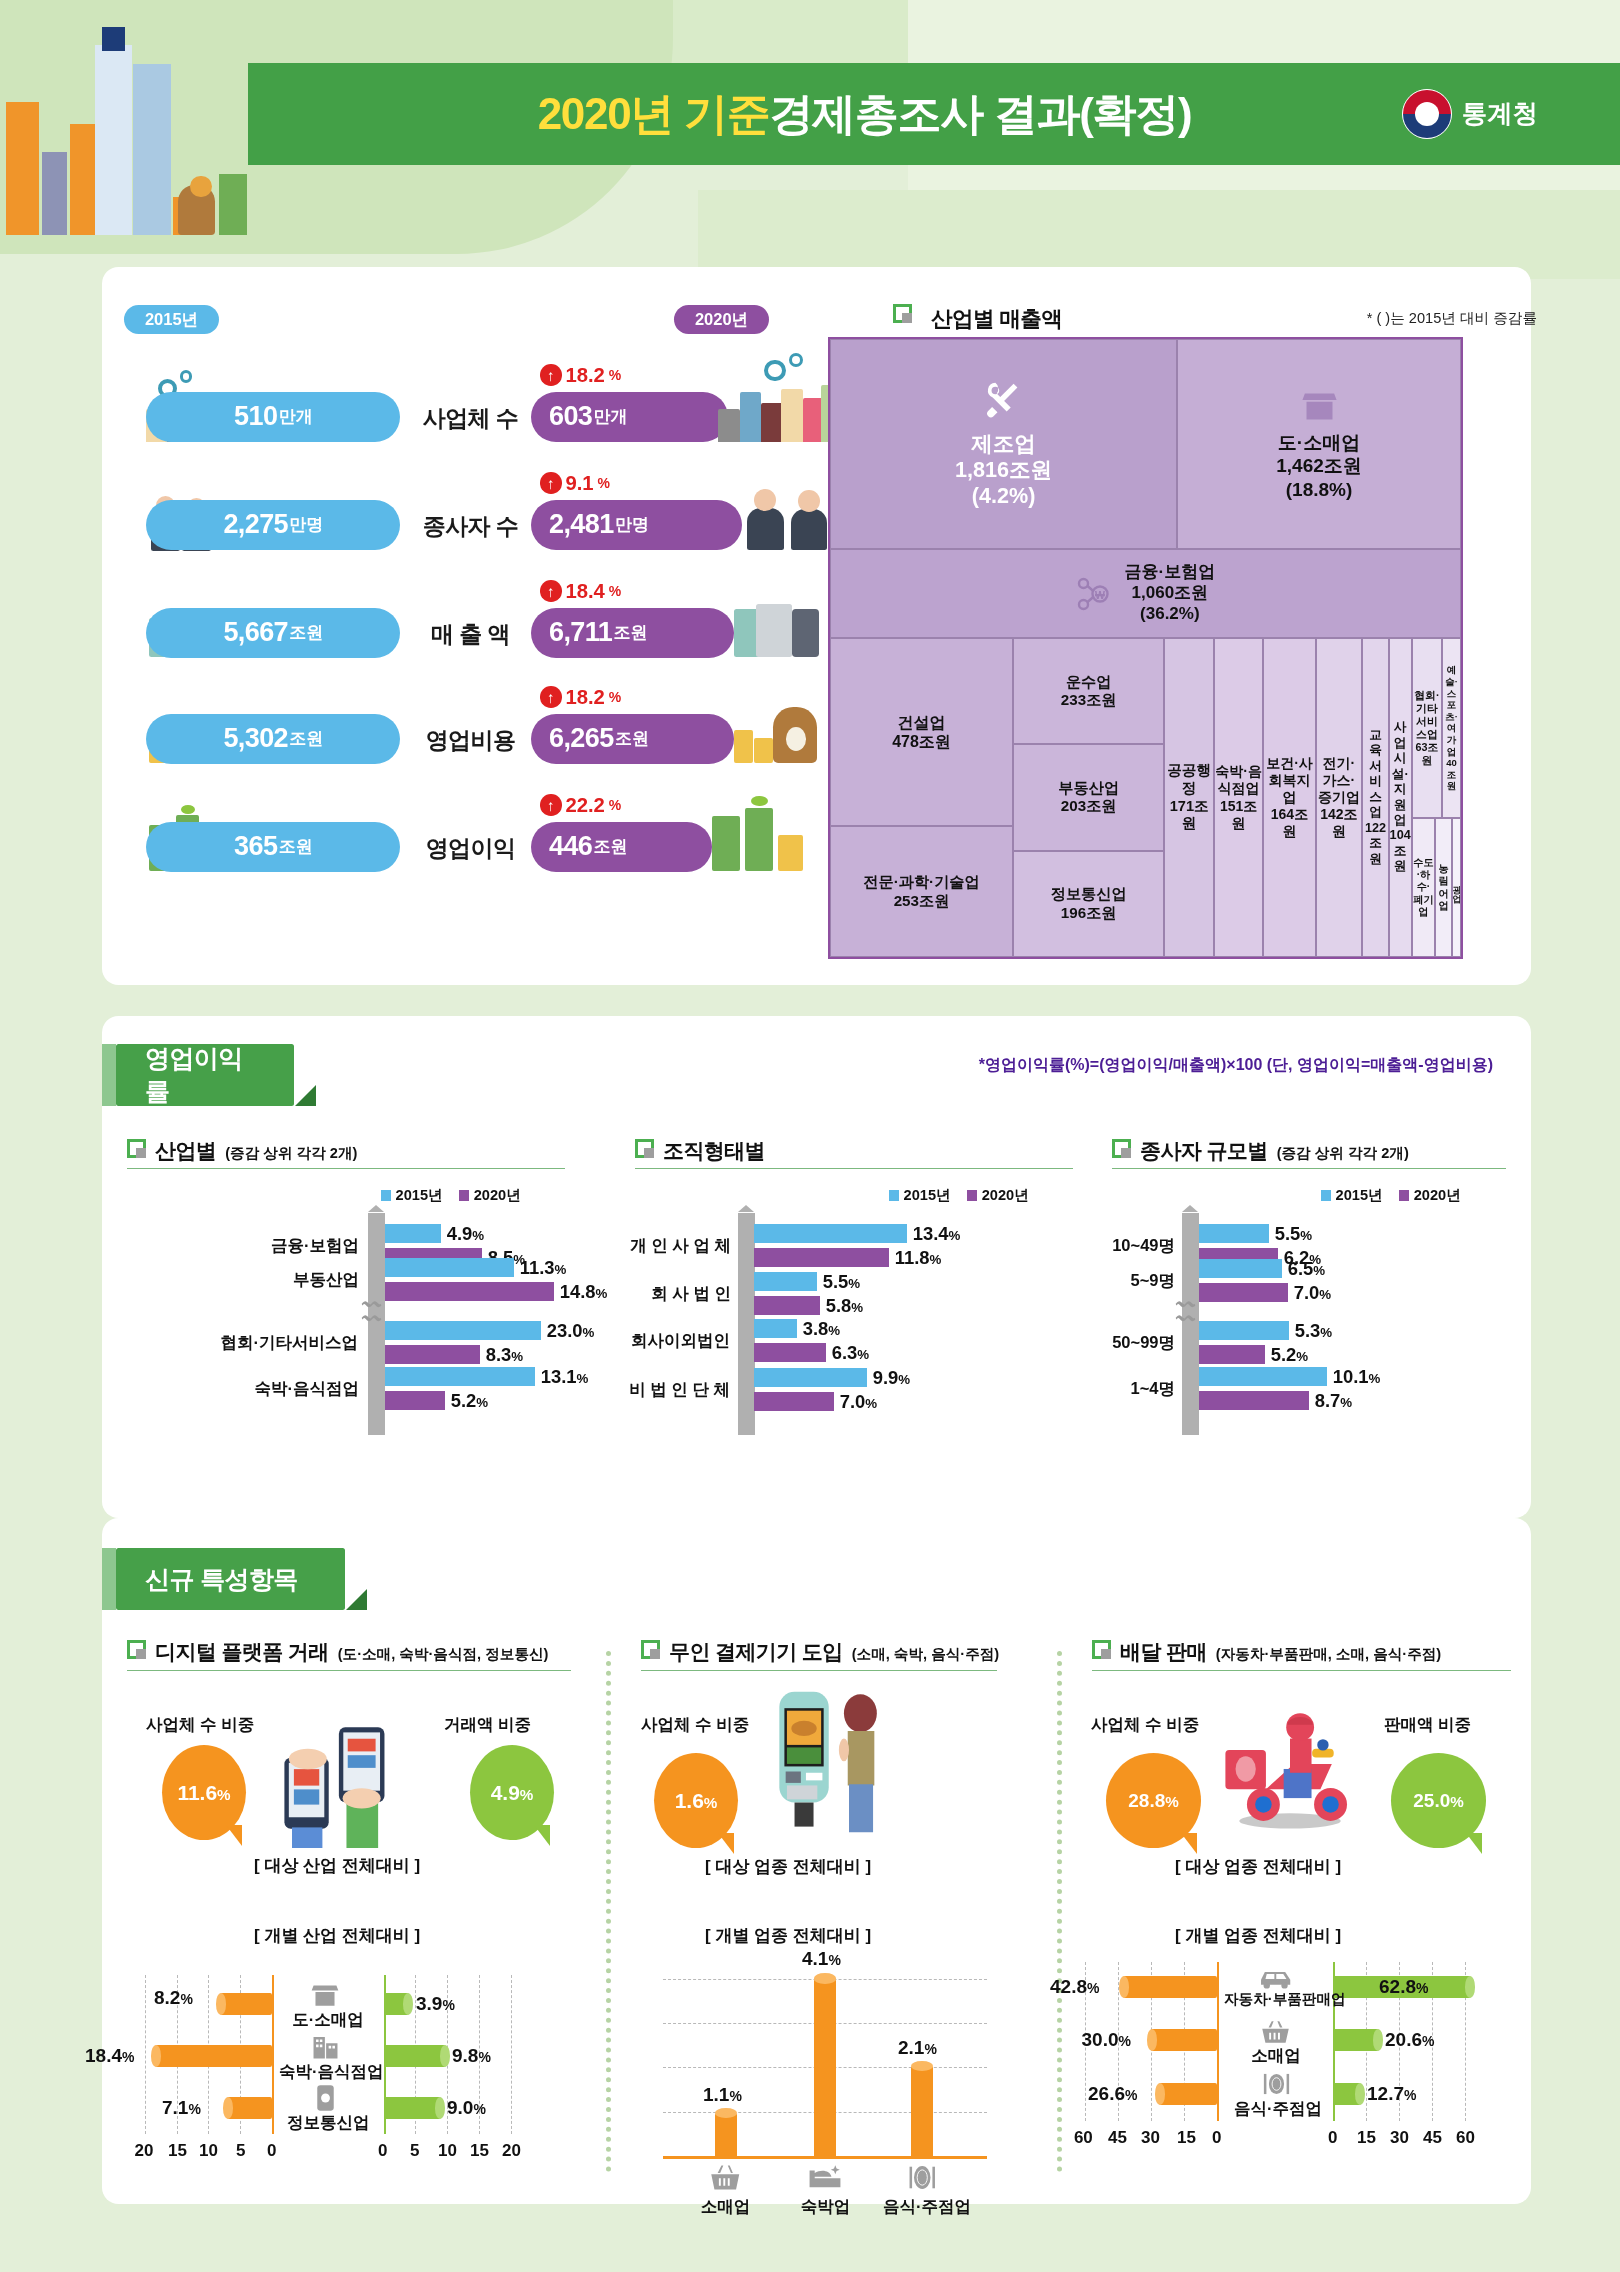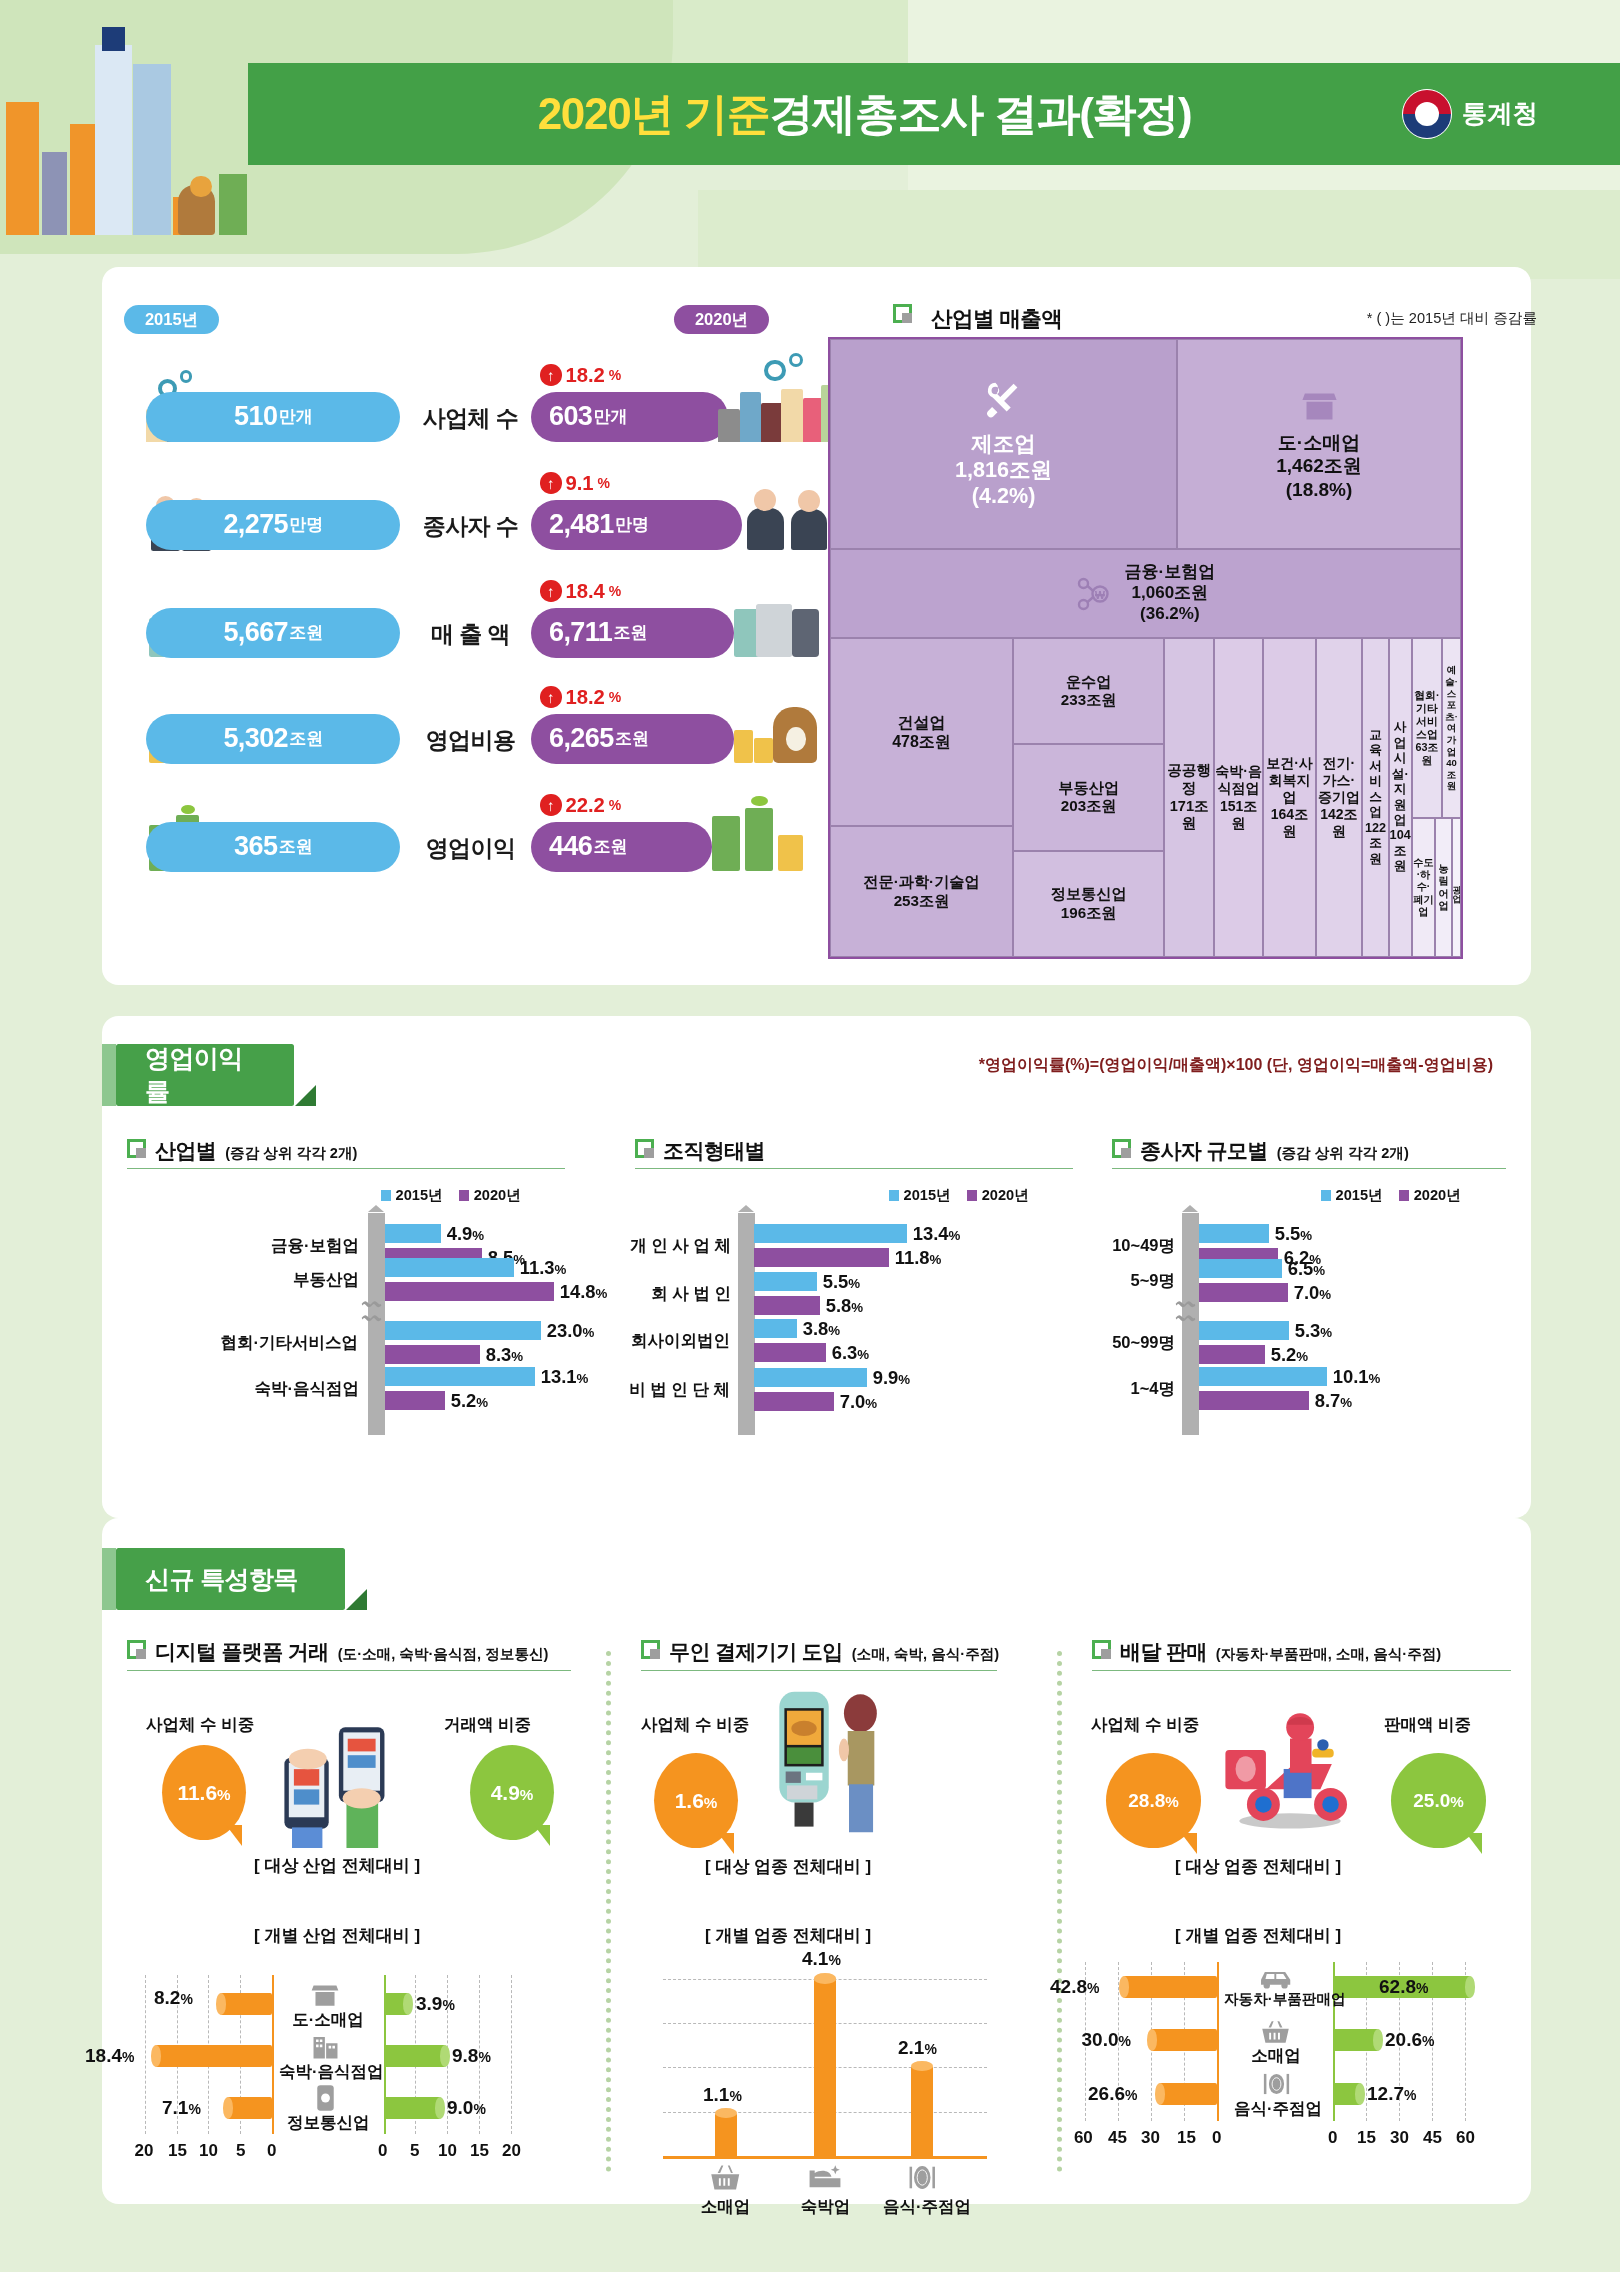--- a/index.html
+++ b/index.html
@@ -118,21 +118,21 @@
   .sec-tab {
     position:absolute; height:62px; background:#46a049; border-radius:2.5px;
     display:flex; align-items:center; padding:0 29px;
     color:#ffffff; font-size:25px; font-weight:900; letter-spacing:-0.6px;
   }
   .sec-tab::before { content:""; position:absolute; left:-14px; top:0; width:14px; height:100%; background:#8dc78f; }
   .sec-tab::after  { content:""; position:absolute; right:-21.6px; bottom:0; border-width:0 0 21.6px 21.6px;
                      border-style:solid; border-color:transparent transparent #2f7a33 transparent; }
   .tab2 { left:116px; top:1044px; width:178px; }
   .tab3 { left:116px; top:1548px; width:229px; }
-  .formula { position:absolute; right:127px; top:1055px; font-size:16px; color:#7f1d1d; font-weight:600; }
+  .formula { position:absolute; right:127px; top:1055px; font-size:16px; color:#4c1d95; font-weight:600; }
 
   .sub-head { position:absolute; display:flex; align-items:baseline; gap:9px; }
   .sub-title { font-size:21px; font-weight:900; color:#111; letter-spacing:-0.6px; }
   .sub-sub { font-size:14.6px; font-weight:700; color:#111; }
   .rule { position:absolute; height:1.3px; background:#7cb97f; }
 
   .legend { position:absolute; display:flex; gap:16.5px; font-size:14.6px; color:#111; font-weight:600; }
   .legend span { display:flex; align-items:center; gap:4.4px; }
   .lg-sw { width:10.2px; height:10.2px; display:inline-block; }
 

